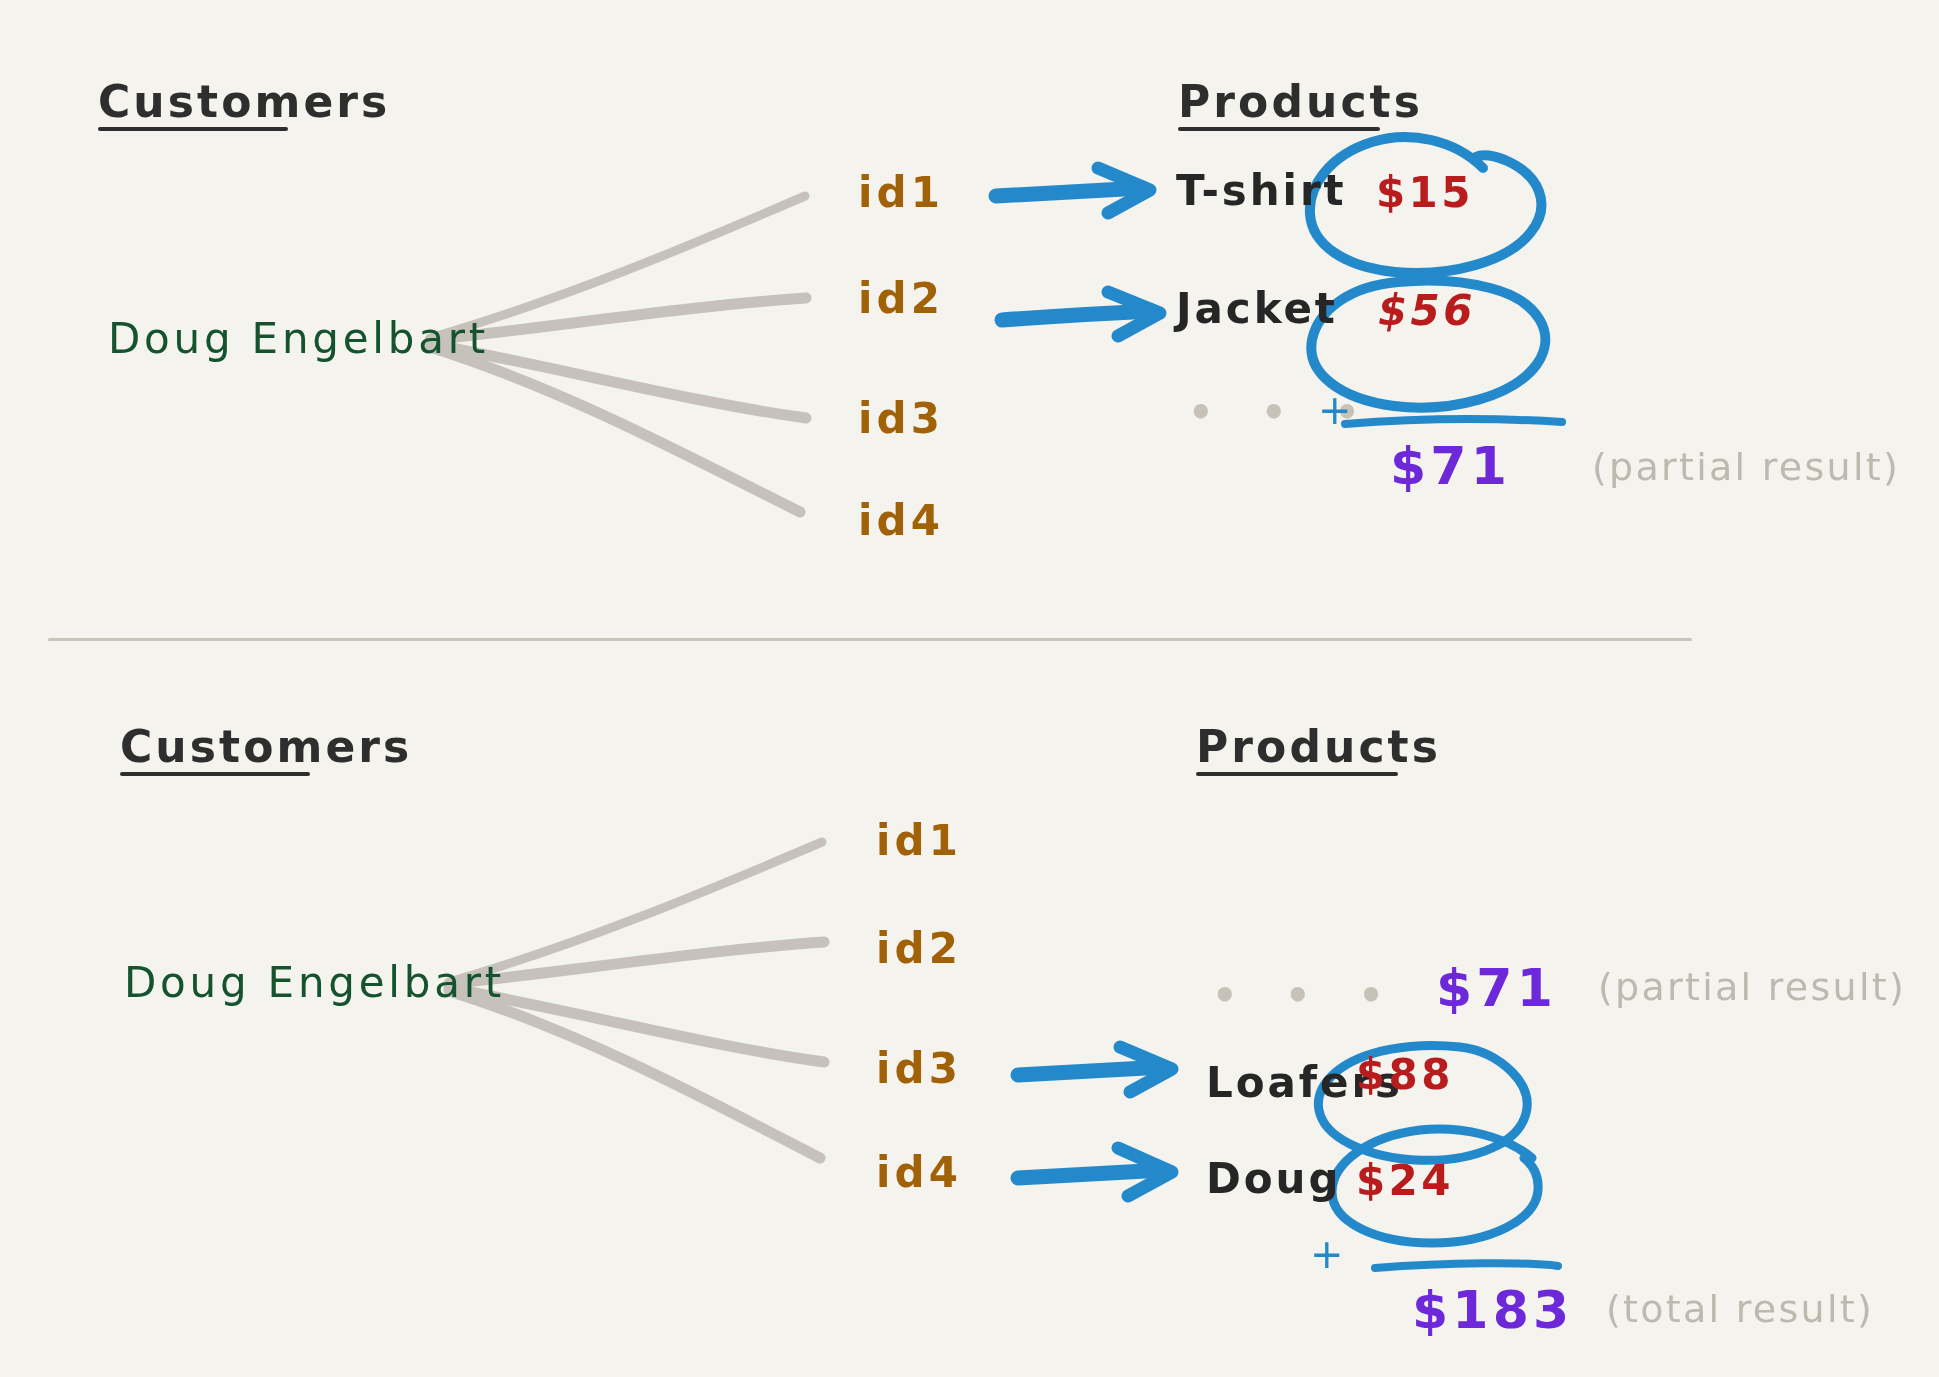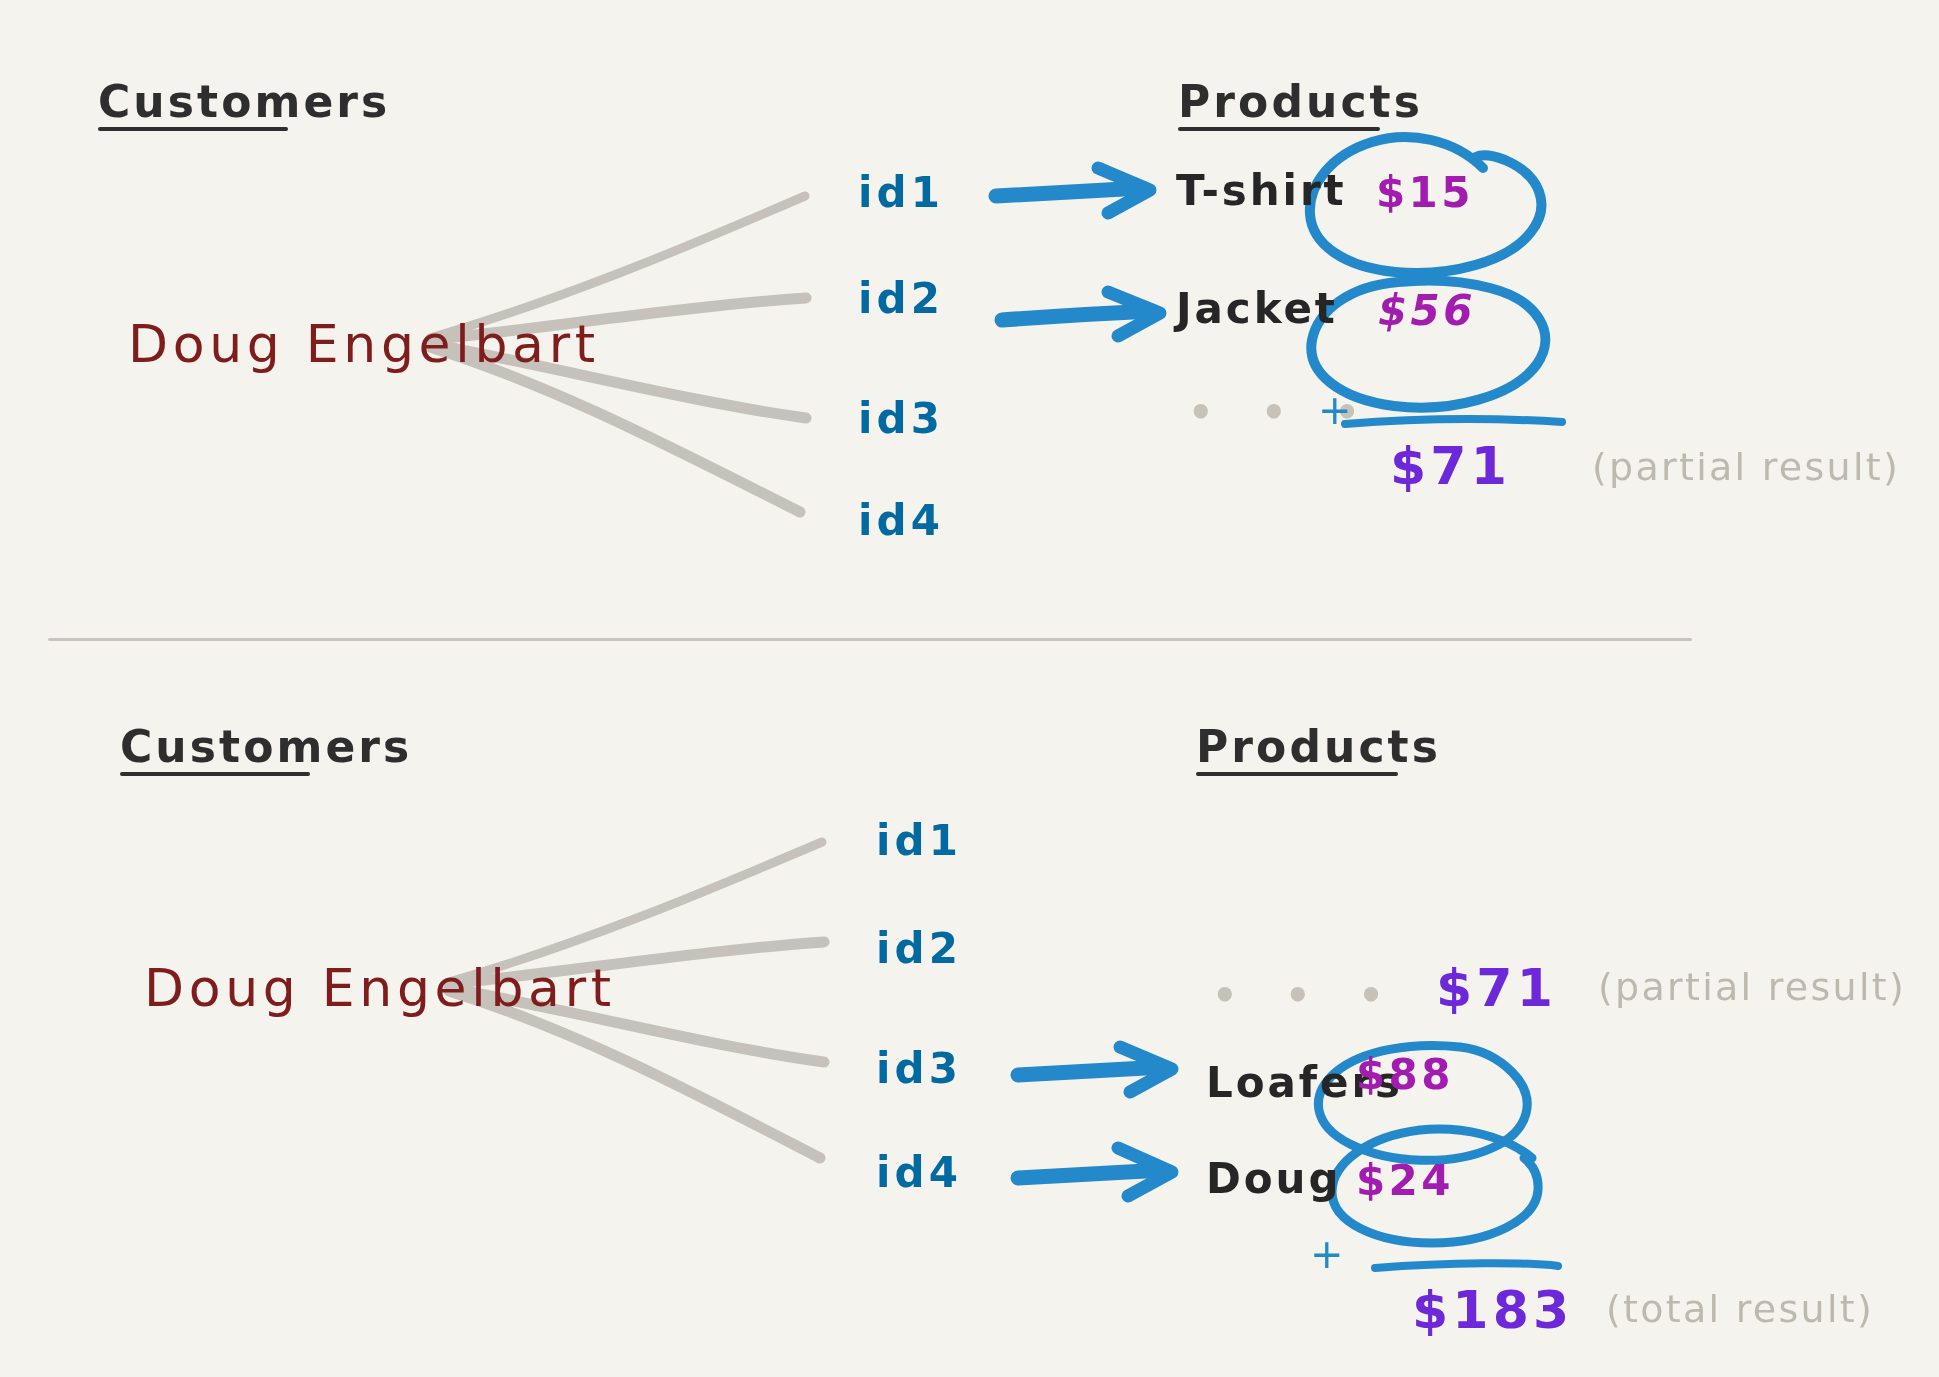--- a/index.html
+++ b/index.html
@@ -33,40 +33,39 @@
     font-weight: 600;
     letter-spacing: 0.07em;
   }
   .heading-rule {
     position: absolute;
     height: 4px;
     background: #2e2e2e;
     border-radius: 3px;
   }
   .customer-name {
-    color: #7f1d1d;
-    font-size: 52px;
+    color: #14532d;
+    font-size: 42px;
     font-weight: 500;
     letter-spacing: 0.09em;
-    margin-left: 20px;
   }
   .idlabel {
-    color: #0369a1;
+    color: #a16207;
     font-size: 42px;
     font-weight: 600;
     letter-spacing: 0.10em;
   }
   .product {
     color: #262626;
     font-size: 42px;
     font-weight: 600;
     letter-spacing: 0.07em;
   }
   .price {
-    color: #a21caf;
+    color: #b91c1c;
     font-size: 42px;
     font-weight: 600;
     letter-spacing: 0.08em;
   }
   .sum {
     color: #6d28d9;
     font-size: 52px;
     font-weight: 700;
     letter-spacing: 0.08em;
   }

